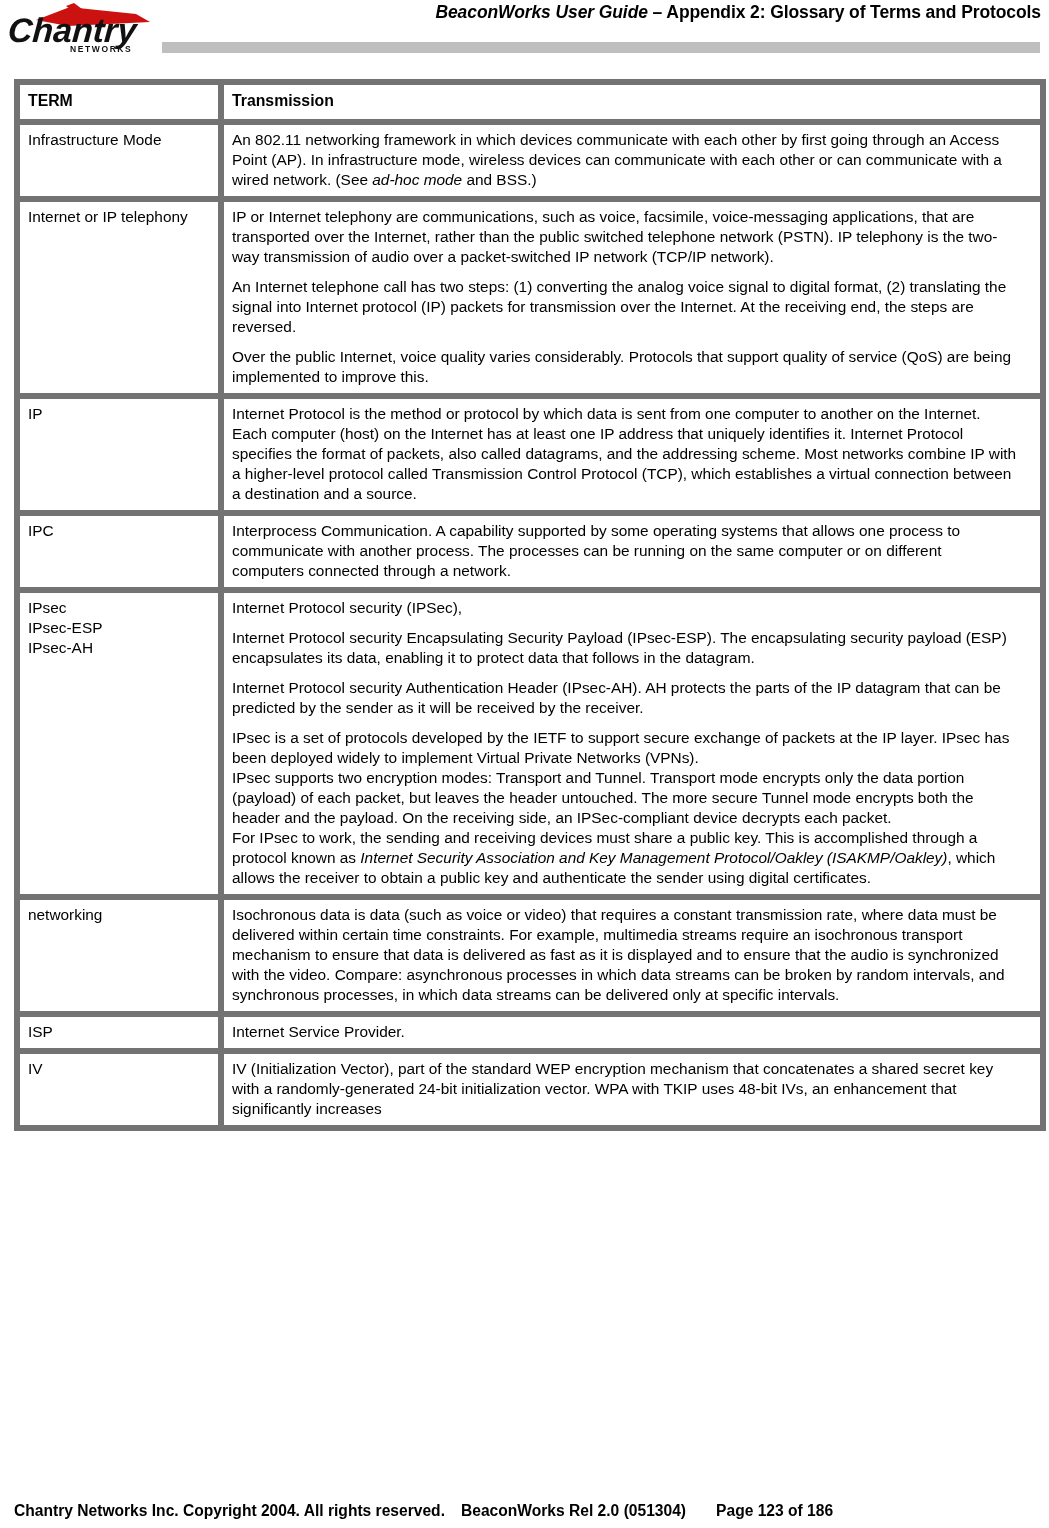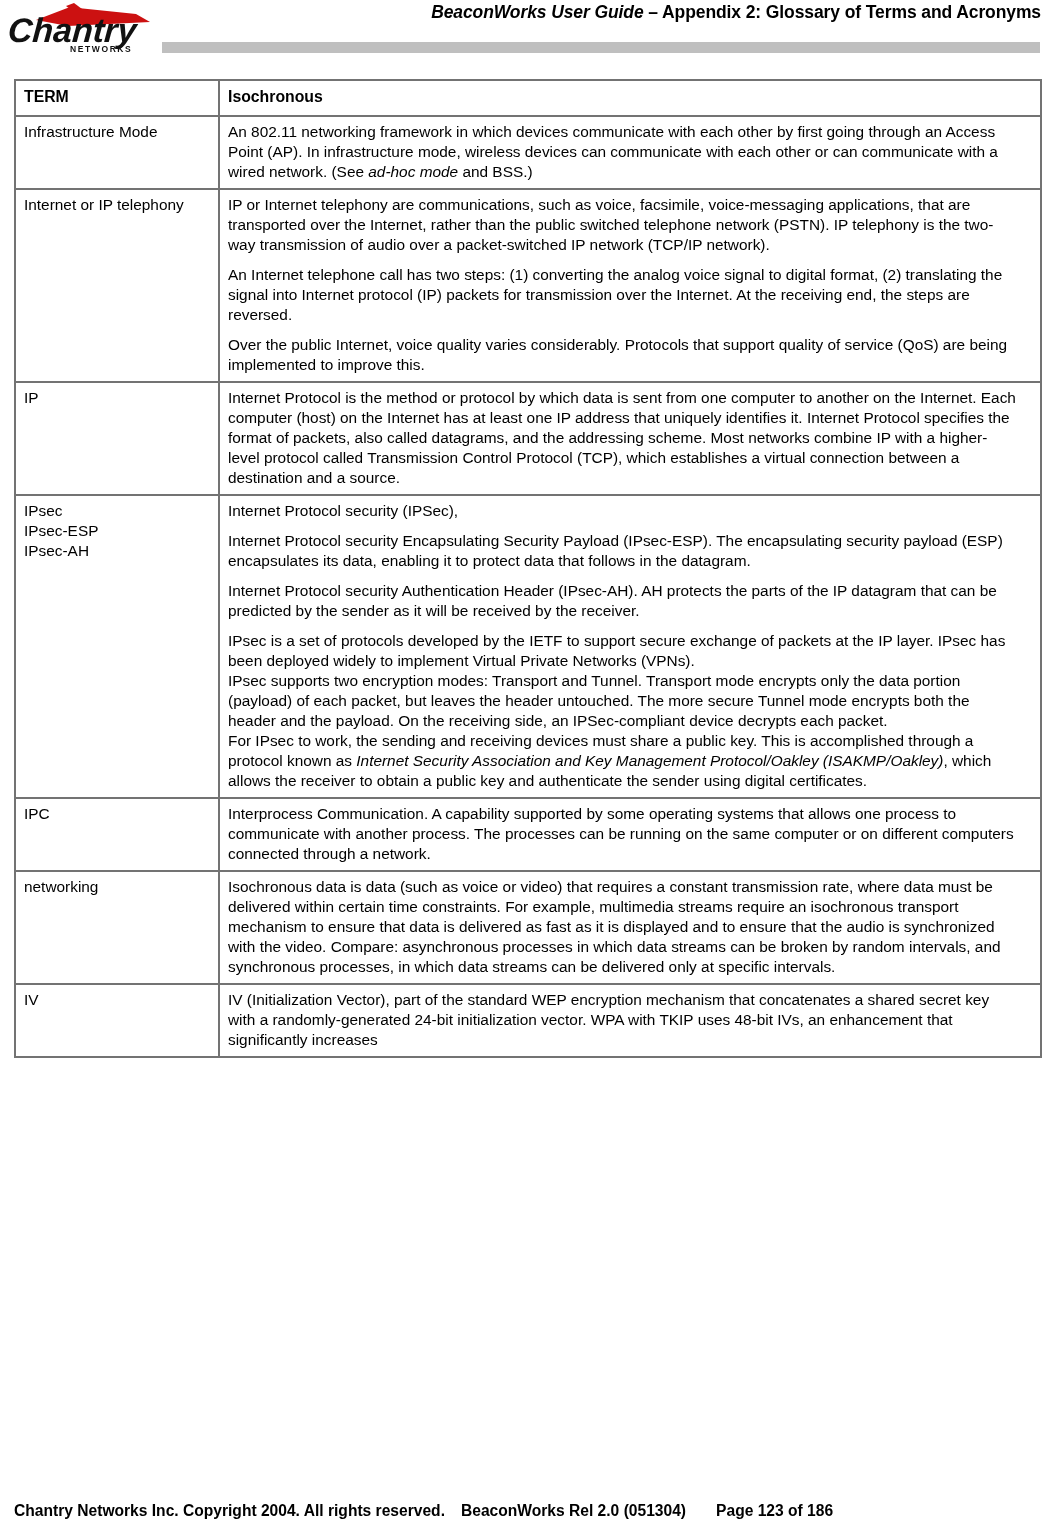--- a/index.html
+++ b/index.html
@@ -58,21 +58,21 @@
     left: 14px;
     top: 79px;
     width: 1026px;
   }
   table.glossary {
     border-collapse: collapse;
     width: 1026px;
     table-layout: fixed;
   }
   table.glossary td, table.glossary th {
-    border: 2px solid #737373;
+    border: 6px solid #737373;
     vertical-align: top;
     padding: 5px 7px 6px 8px;
     font-size: 15.4px;
     line-height: 1.30;
     text-align: left;
   }
   col.c-term { width: 204px; }
   col.c-expl { width: 822px; }
 
   table.glossary th {
@@ -111,36 +111,36 @@
   <div class="logo">
     <svg viewBox="0 0 150 58" width="150" height="58">
       <polygon points="28,18 62,5 66,2 70,6 128,12 142,20 60,24" fill="#cc1111"></polygon>
       <polygon points="58,4 66,1 74,7 62,7" fill="#cc1111"></polygon>
       <text x="2" y="40" font-family="'Liberation Sans', sans-serif" font-size="34" font-weight="bold" font-style="italic" fill="#111111" transform="skewX(-4)">Chantry</text>
       <text x="62" y="50" font-family="'Liberation Sans', sans-serif" font-size="8.5" font-weight="bold" letter-spacing="1.6" fill="#111111">NETWORKS</text>
     </svg>
   </div>
 
   <div class="header-title">
-    <span class="ital">BeaconWorks User Guide</span><span> – Appendix 2: Glossary of Terms and Acronyms</span>
+    <span class="ital">BeaconWorks User Guide</span><span> – Appendix 2: Glossary of Terms and Protocols</span>
   </div>
 
   <div class="header-rule"></div>
 </div>
 
 <div class="glossary-wrap">
   <table class="glossary">
     <colgroup>
         <col class="c-term">
         <col class="c-expl">
       </colgroup>
     <thead>
       <tr>
         <th>TERM</th>
-        <th>Isochronous</th>
+        <th>Transmission</th>
       </tr>
     </thead>
     <tbody id="glossary-body">
         <tr>
           <td class="term-cell">Infrastructure Mode</td>
           <td class="expl">
             <p><span>An 802.11 networking framework in which devices communicate with each other by first going through an Access Point (AP). In infrastructure mode, wireless devices can communicate with each other or can communicate with a wired network. (See </span><i>ad-hoc mode</i><span> and BSS.)</span></p>
           </td>
         </tr>
         <tr>
@@ -148,45 +148,51 @@
           <td class="expl">
             <p><span>IP or Internet telephony are communications, such as voice, facsimile, voice-messaging applications, that are transported over the Internet, rather than the public switched telephone network (PSTN). IP telephony is the two-way transmission of audio over a packet-switched IP network (TCP/IP network).</span></p>
             <p><span>An Internet telephone call has two steps: (1) converting the analog voice signal to digital format, (2) translating the signal into Internet protocol (IP) packets for transmission over the Internet. At the receiving end, the steps are reversed.</span></p>
             <p><span>Over the public Internet, voice quality varies considerably. Protocols that support quality of service (QoS) are being implemented to improve this.</span></p>
           </td>
         </tr>
         <tr>
           <td class="term-cell">IP</td>
           <td class="expl">
             <p><span>Internet Protocol is the method or protocol by which data is sent from one computer to another on the Internet. Each computer (host) on the Internet has at least one IP address that uniquely identifies it. Internet Protocol specifies the format of packets, also called datagrams, and the addressing scheme. Most networks combine IP with a higher-level protocol called Transmission Control Protocol (TCP), which establishes a virtual connection between a destination and a source.</span></p>
+          </td>
+        </tr>
+        <tr>
+          <td class="term-cell">IPC</td>
+          <td class="expl">
+            <p><span>Interprocess Communication. A capability supported by some operating systems that allows one process to communicate with another process. The processes can be running on the same computer or on different computers connected through a network.</span></p>
           </td>
         </tr>
         <tr>
           <td class="term-cell">IPsec
 IPsec-ESP
 IPsec-AH</td>
           <td class="expl">
             <p><span>Internet Protocol security (IPSec),</span></p>
             <p><span>Internet Protocol security Encapsulating Security Payload (IPsec-ESP). The encapsulating security payload (ESP) encapsulates its data, enabling it to protect data that follows in the datagram.</span></p>
             <p><span>Internet Protocol security Authentication Header (IPsec-AH). AH protects the parts of the IP datagram that can be predicted by the sender as it will be received by the receiver.</span></p>
             <p class="tight"><span>IPsec is a set of protocols developed by the IETF to support secure exchange of packets at the IP layer. IPsec has been deployed widely to implement Virtual Private Networks (VPNs).</span></p>
             <p class="tight"><span>IPsec supports two encryption modes: Transport and Tunnel. Transport mode encrypts only the data portion (payload) of each packet, but leaves the header untouched. The more secure Tunnel mode encrypts both the header and the payload. On the receiving side, an IPSec-compliant device decrypts each packet.</span></p>
             <p><span>For IPsec to work, the sending and receiving devices must share a public key. This is accomplished through a protocol known as </span><i>Internet Security Association and Key Management Protocol/Oakley (ISAKMP/Oakley)</i><span>, which allows the receiver to obtain a public key and authenticate the sender using digital certificates.</span></p>
           </td>
         </tr>
         <tr>
-          <td class="term-cell">IPC</td>
-          <td class="expl">
-            <p><span>Interprocess Communication. A capability supported by some operating systems that allows one process to communicate with another process. The processes can be running on the same computer or on different computers connected through a network.</span></p>
-          </td>
-        </tr>
-        <tr>
           <td class="term-cell">networking</td>
           <td class="expl">
             <p><span>Isochronous data is data (such as voice or video) that requires a constant transmission rate, where data must be delivered within certain time constraints. For example, multimedia streams require an isochronous transport mechanism to ensure that data is delivered as fast as it is displayed and to ensure that the audio is synchronized with the video. Compare: asynchronous processes in which data streams can be broken by random intervals, and synchronous processes, in which data streams can be delivered only at specific intervals.</span></p>
+          </td>
+        </tr>
+        <tr>
+          <td class="term-cell">ISP</td>
+          <td class="expl">
+            <p><span>Internet Service Provider.</span></p>
           </td>
         </tr>
         <tr>
           <td class="term-cell">IV</td>
           <td class="expl">
             <p><span>IV (Initialization Vector), part of the standard WEP encryption mechanism that concatenates a shared secret key with a randomly-generated 24-bit initialization vector. WPA with TKIP uses 48-bit IVs, an enhancement that significantly increases</span></p>
           </td>
         </tr>
       </tbody>
   </table>

